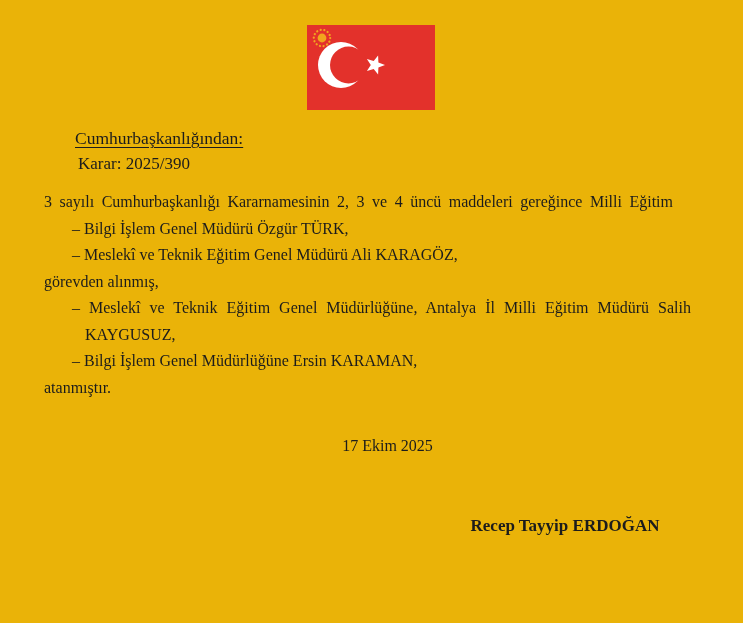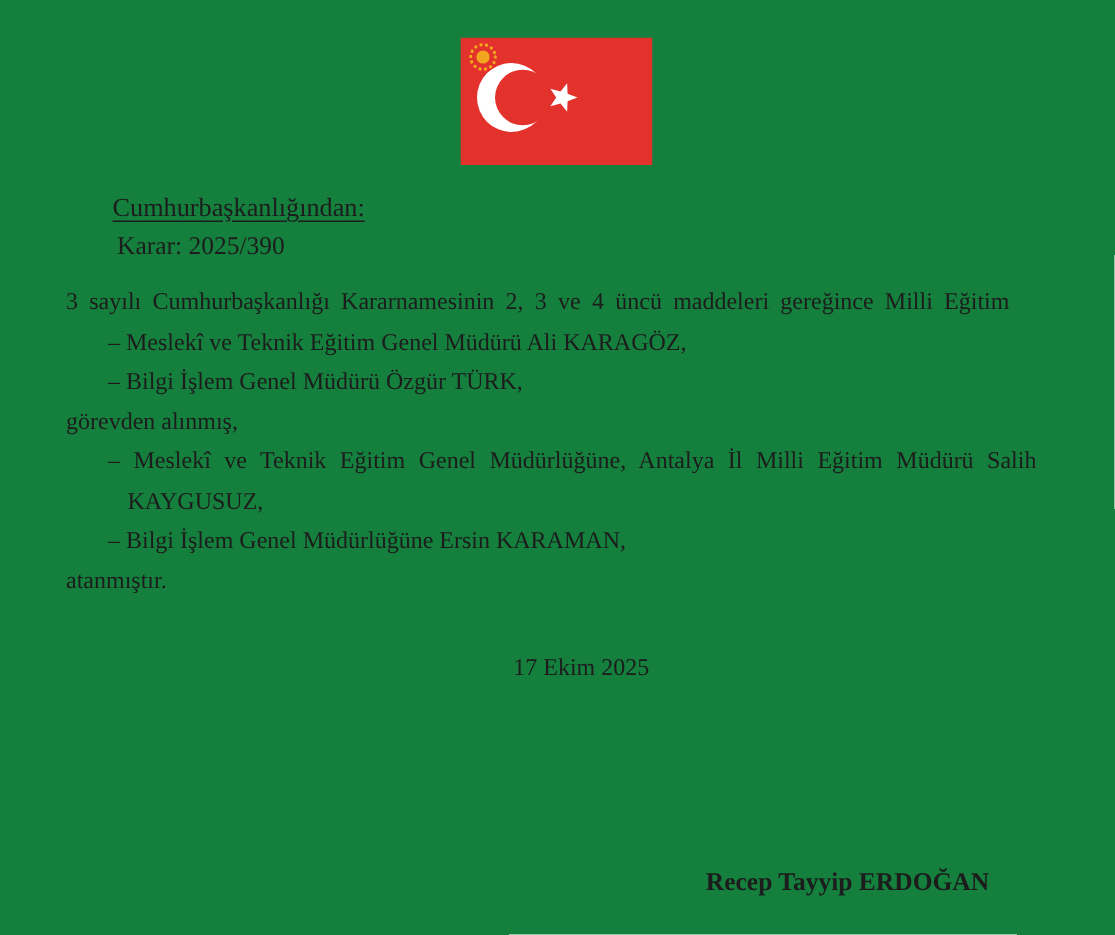--- a/index.html
+++ b/index.html
@@ -1,19 +1,19 @@
 <!DOCTYPE html>
 <html><head>
 <meta charset="utf-8">
 <style>
   html,body{margin:0;padding:0;background:#ffffff;}
   .page{
     position:relative;
     width:743px;height:623px;
-    background:#15803d;
+    background:#eab308;
     font-family:"Liberation Serif","DejaVu Serif",serif;
     color:#1c1c1c;
     overflow:hidden;
   }
   .flag{
     position:absolute;left:307px;top:25px;width:128px;height:85px;
   }
   .flag svg{display:block;}
   .issuer{
     position:absolute;left:75px;top:128px;
@@ -32,21 +32,21 @@
   .p-justify{word-spacing:3.5px;}
   .p-left{}
   .p-item{padding-left:28px;}
   .p-item-justify{padding-left:28px;word-spacing:5px;}
   .p-cont{padding-left:41px;}
   .date{
     position:absolute;left:16px;top:437px;width:743px;
     text-align:center;font-size:16px;
   }
   .signature{
-    position:absolute;left:410px;top:578px;width:310px;
+    position:absolute;left:410px;top:516px;width:310px;
     text-align:center;
   }
   .sig-name{font-size:17px;font-weight:bold;margin-bottom:13px;}
   .sig-title{font-size:16.5px;letter-spacing:0.5px;}
 </style>
 </head>
 <body>
 
 <div class="page">
 
@@ -62,22 +62,22 @@
 
       <polygon points="78,40 71.4,42.5 71.1,49.5 66.7,44 59.9,45.9 63.8,40 59.9,34.1 66.7,36 71.1,30.5 71.4,37.5" fill="#ffffff"></polygon>
     </svg>
   </div>
 
   <div class="issuer">Cumhurbaşkanlığından:</div>
   <div class="decision">Karar: 2025/390</div>
 
   <div class="body">
     <div class="p-justify">3 sayılı Cumhurbaşkanlığı Kararnamesinin 2, 3 ve 4 üncü maddeleri gereğince Milli Eğitim</div>
+    <div class="p-item">– Bilgi İşlem Genel Müdürü Özgür TÜRK,</div>
     <div class="p-item">– Meslekî ve Teknik Eğitim Genel Müdürü Ali KARAGÖZ,</div>
-    <div class="p-item">– Bilgi İşlem Genel Müdürü Özgür TÜRK,</div>
     <div class="p-left">görevden alınmış,</div>
     <div class="p-item-justify">– Meslekî ve Teknik Eğitim Genel Müdürlüğüne, Antalya İl Milli Eğitim Müdürü Salih</div>
     <div class="p-cont">KAYGUSUZ,</div>
     <div class="p-item">– Bilgi İşlem Genel Müdürlüğüne Ersin KARAMAN,</div>
     <div class="p-left">atanmıştır.</div>
   </div>
 
   <div class="date">17 Ekim 2025</div>
 
   <div class="signature">

